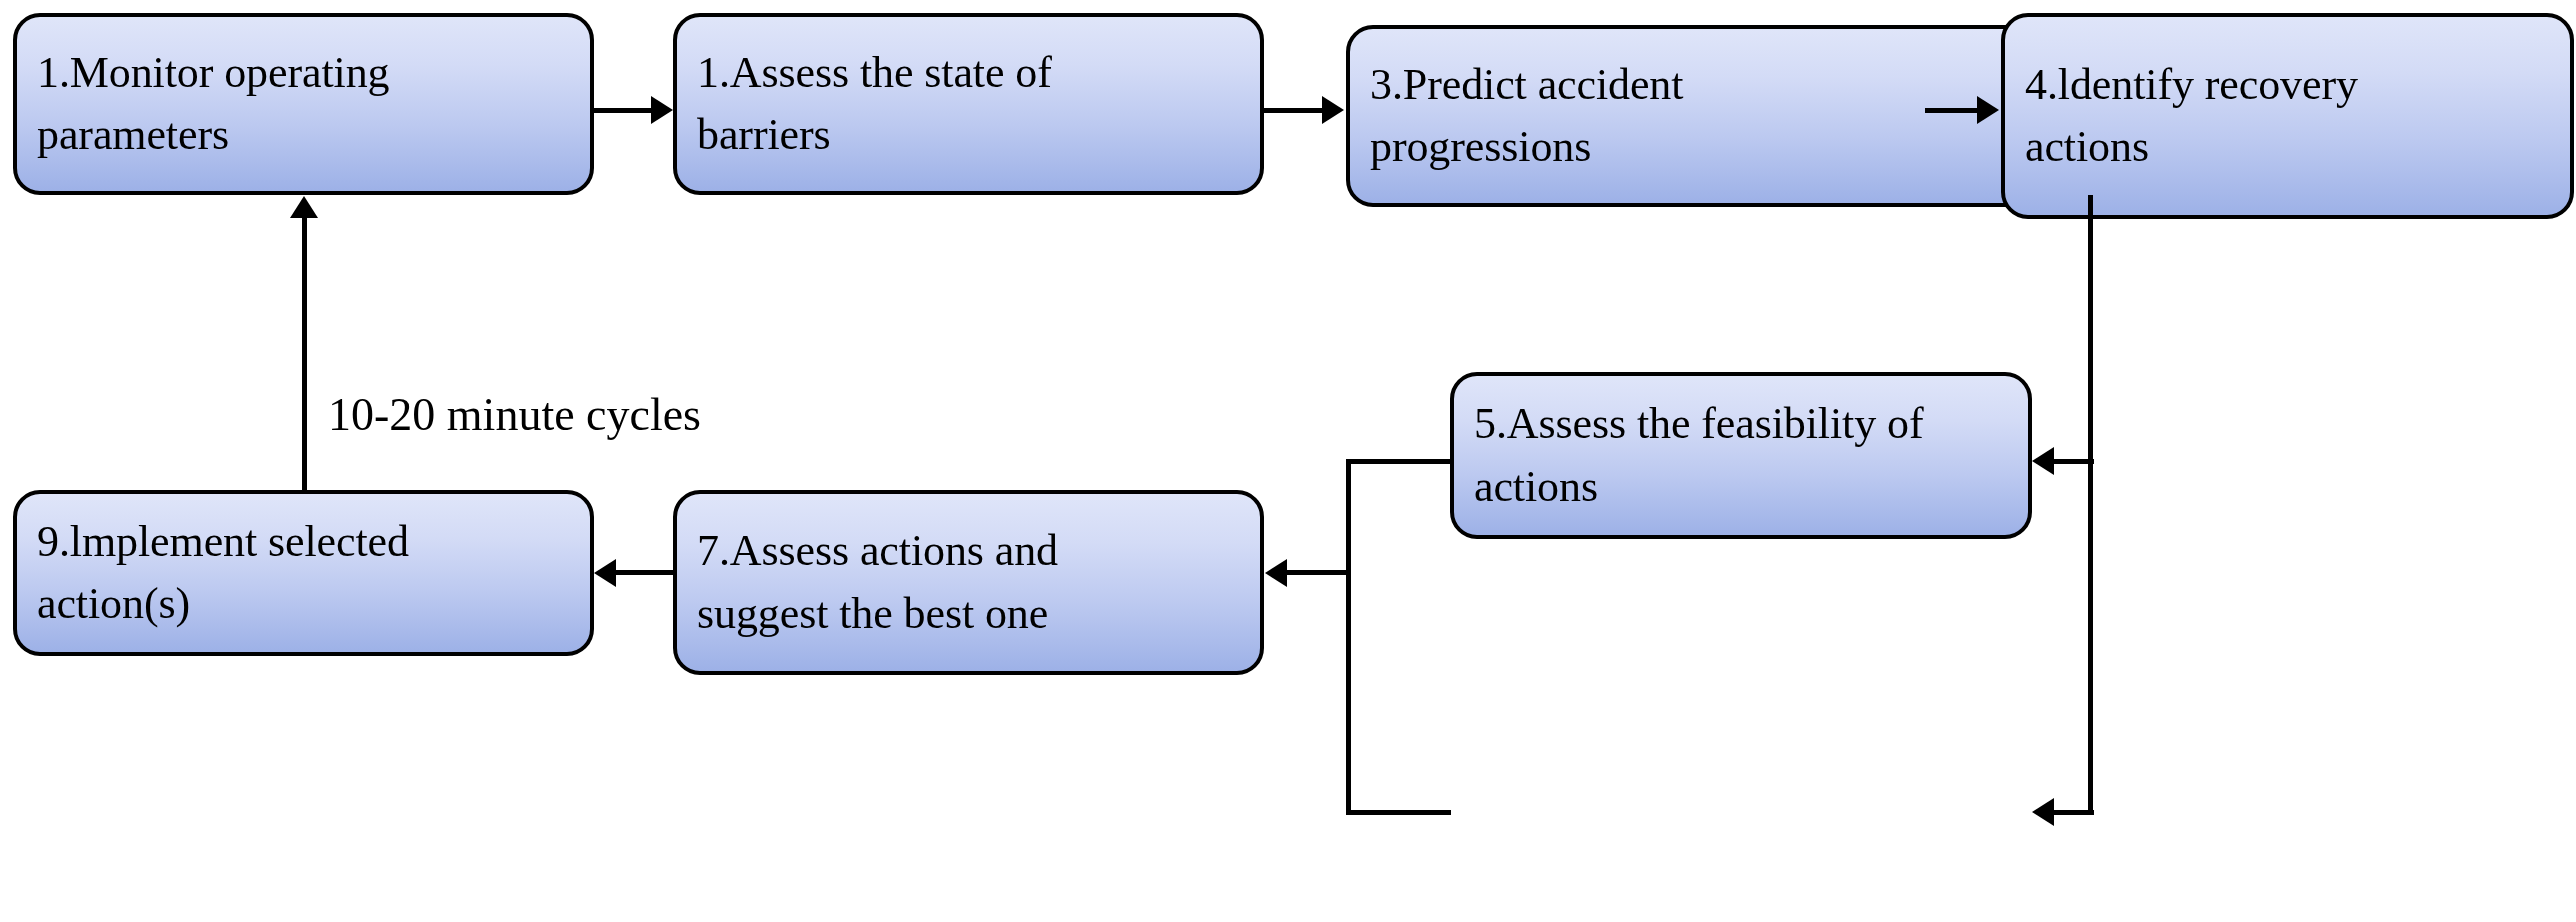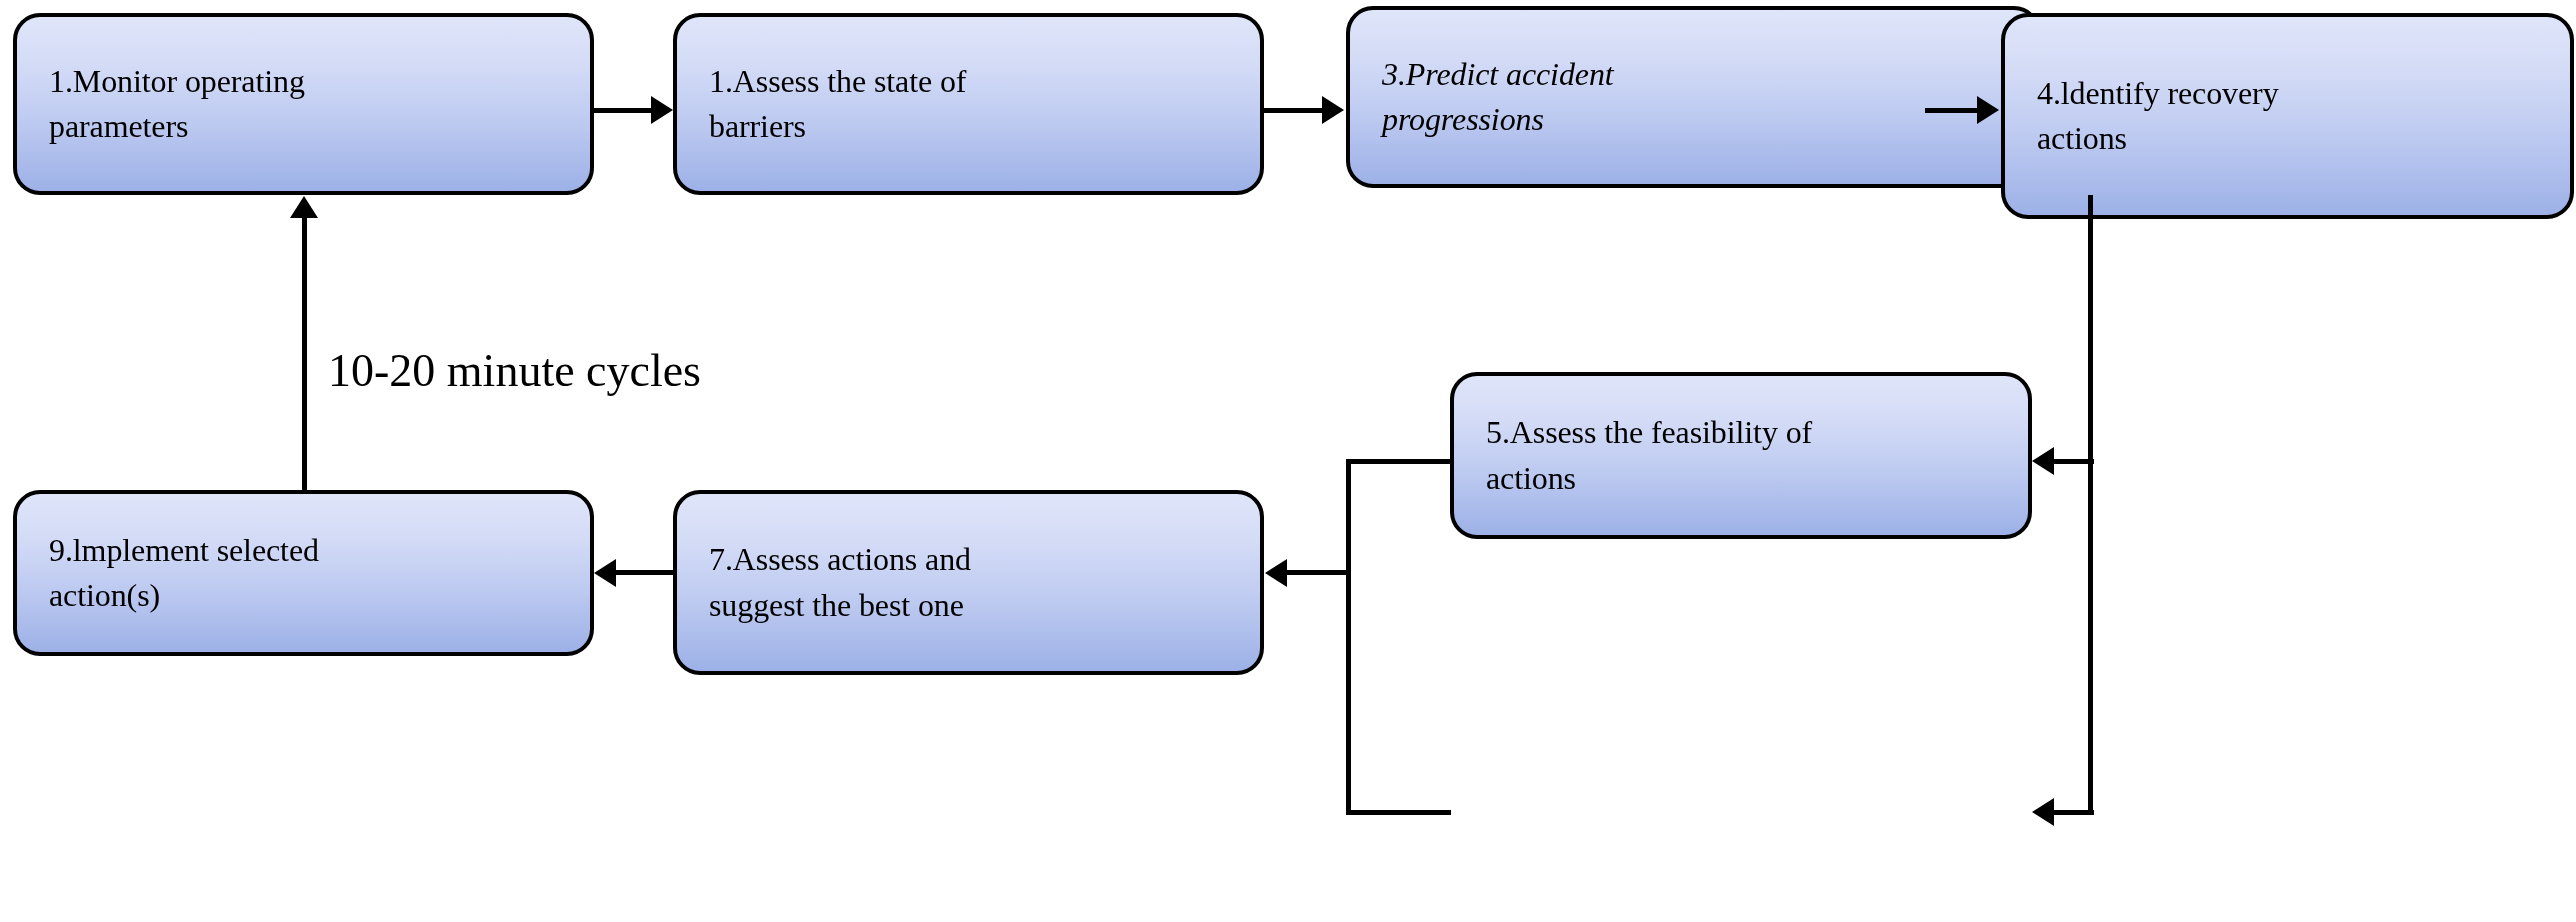--- a/index.html
+++ b/index.html
@@ -22,28 +22,27 @@
     position: absolute;
     box-sizing: border-box;
     border: 4.1px solid #000000;
     border-radius: 27px;
     background: linear-gradient(to bottom, #dfe5f9 0%, #d3dbf6 28%, #bcc9f0 62%, #9db1e7 100%);
     display: flex;
     align-items: center;
     padding: 0 20px;
   }
   .node-label {
-    font-size: 32px;
+    font-size: 44px;
     line-height: 1.42;
     color: #000000;
     letter-spacing: -0.1px;
     width: 100%;
     text-align: left;
     white-space: pre-line;
-    margin-left: 12px;
   }
   
   .edge {
     position: absolute;
     background: #000000;
   }
   .edge.h { height: 5.3px; }
   .edge.v { width: 5.3px; }
   .arrow {
     position: absolute;
@@ -64,38 +63,39 @@
     border-left: 14px solid transparent;
     border-right: 14px solid transparent;
     border-bottom: 22px solid #000000;
   }
   
   .free-text {
     position: absolute;
     font-size: 46px;
     color: #000000;
     white-space: nowrap;
+    margin-top: 44px;
   }
 </style>
 </head>
 <body>
 
 <div id="canvas">
 
   <div class="node" style="left:13px; top:13px; width:581px; height:182px;">
     <div class="node-label">1.Monitor operating
 parameters</div>
   </div>
 
   <div class="node" style="left:673px; top:13px; width:591px; height:182px;">
     <div class="node-label">1.Assess the state of
 barriers</div>
   </div>
 
-  <div class="node" style="left:1346px; top:6px; width:695px; height:182px;font-style:italic;">
+  <div class="node" style="left:1346px; top:25px; width:695px; height:182px;">
     <div class="node-label">3.Predict accident
 progressions</div>
   </div>
 
   <div class="node" style="left:2001px; top:13px; width:573px; height:206px;">
     <div class="node-label">4.ldentify recovery
 actions</div>
   </div>
 
   <div class="node" style="left:1450px; top:372px; width:582px; height:167px;justify-content:flex-end;">

